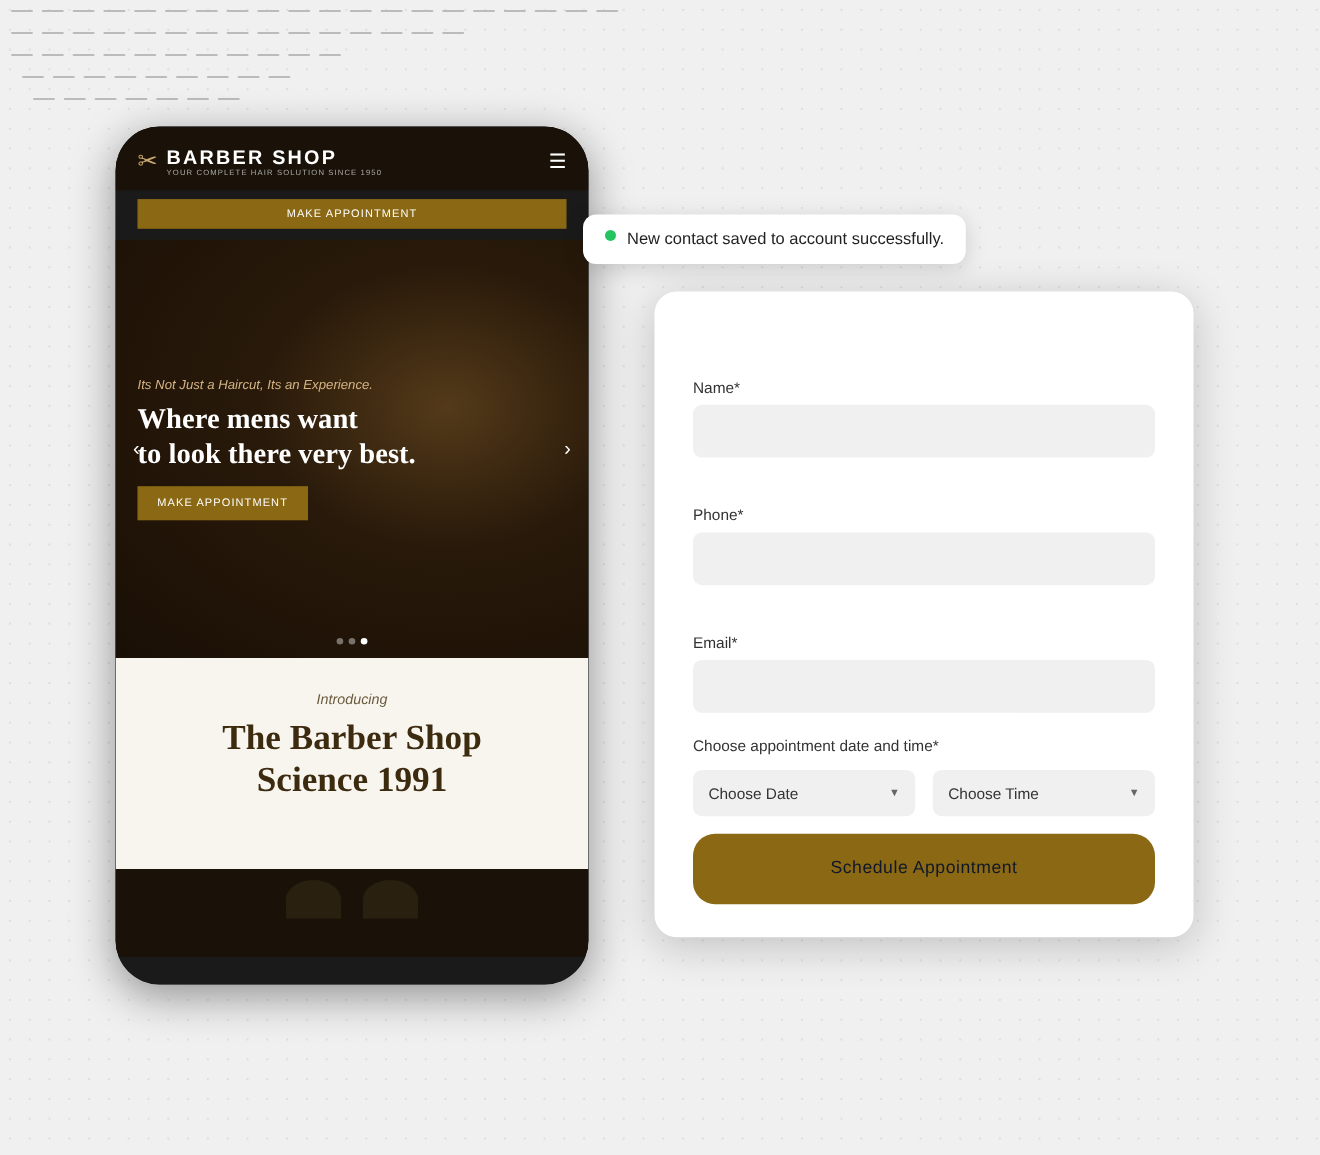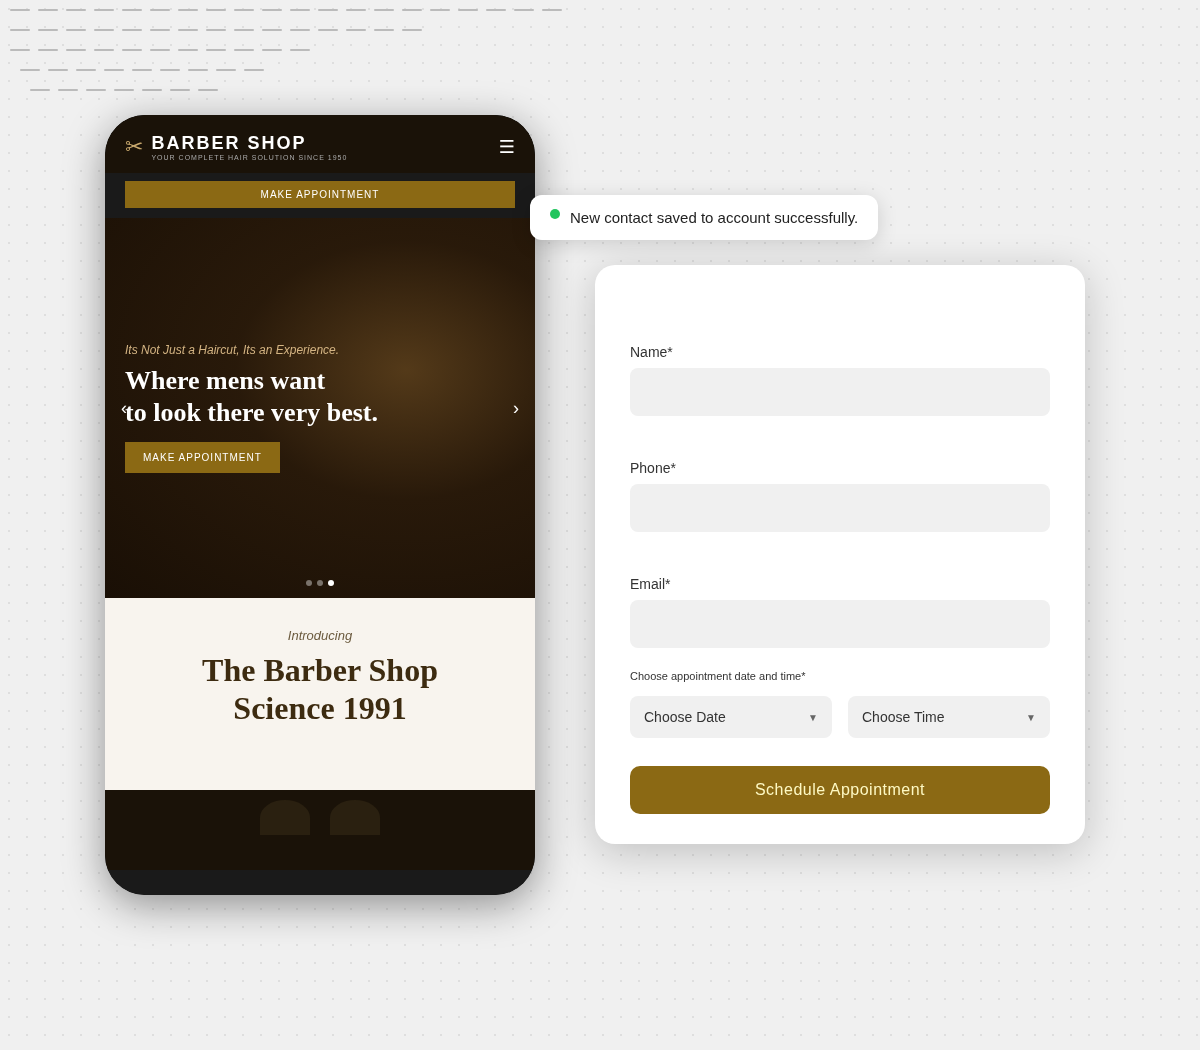--- a/index.html
+++ b/index.html
@@ -311,30 +311,30 @@
       height: 48px;
       background: #f0f0f0;
       border: none;
       border-radius: 8px;
       padding: 0 14px;
       font-size: 14px;
       outline: none;
     }
 
     .datetime-label {
-      font-size: 11px;
+      font-size: 14px;
       color: #333;
       margin-bottom: 14px;
       display: block;
     }
 
     .datetime-row {
       display: flex;
       gap: 16px;
-      margin-bottom: 28px;
+      margin-bottom: 16px;
     }
 
     .select-btn {
       flex: 1;
       height: 42px;
       background: #f0f0f0;
       border: none;
       border-radius: 8px;
       font-size: 14px;
       color: #333;
@@ -345,25 +345,25 @@
       padding: 0 14px;
     }
 
     .select-arrow {
       font-size: 10px;
       color: #666;
     }
 
     .schedule-btn {
       width: 100%;
-      height: 48px;
+      height: 64px;
       background: #8B6914;
-      color: #fef9c3;
+      color: #0f172a;
       border: none;
-      border-radius: 10px;
+      border-radius: 20px;
       font-size: 16px;
       cursor: pointer;
       letter-spacing: 0.5px;
     }
 
     .top-lines {
       position: absolute;
       top: 0;
       left: 0;
       width: 100%;

